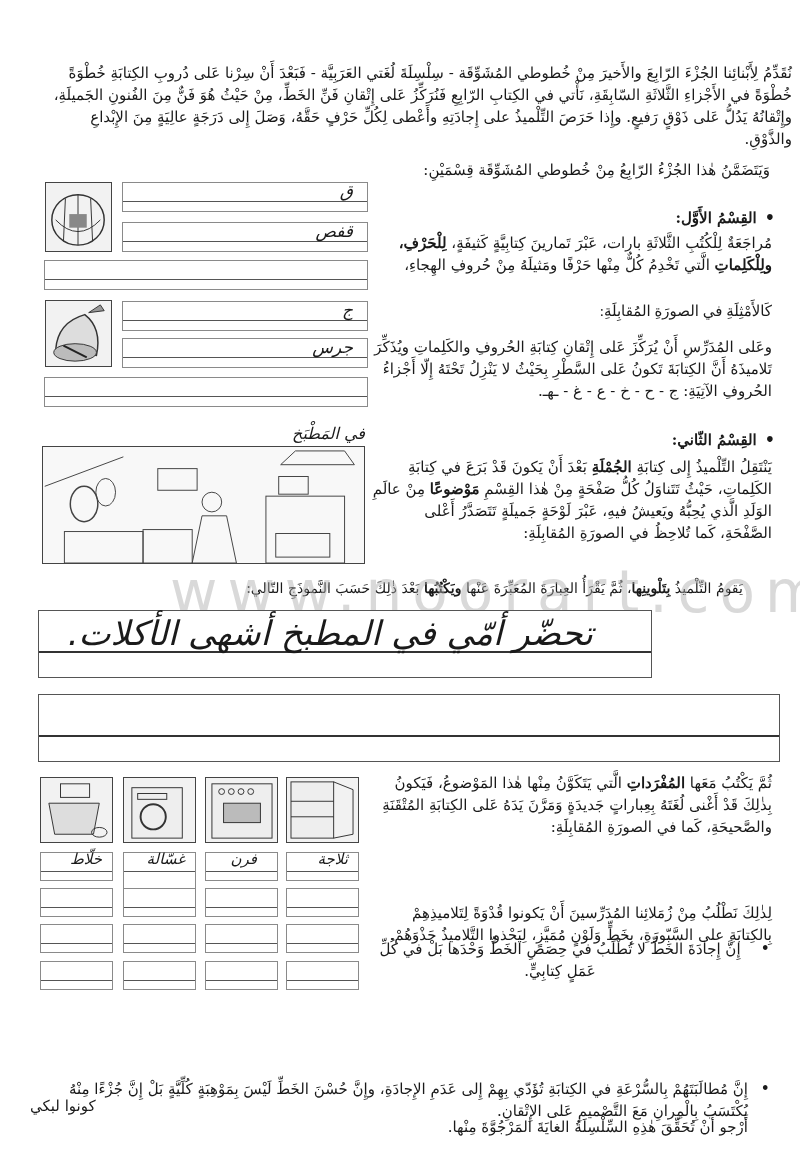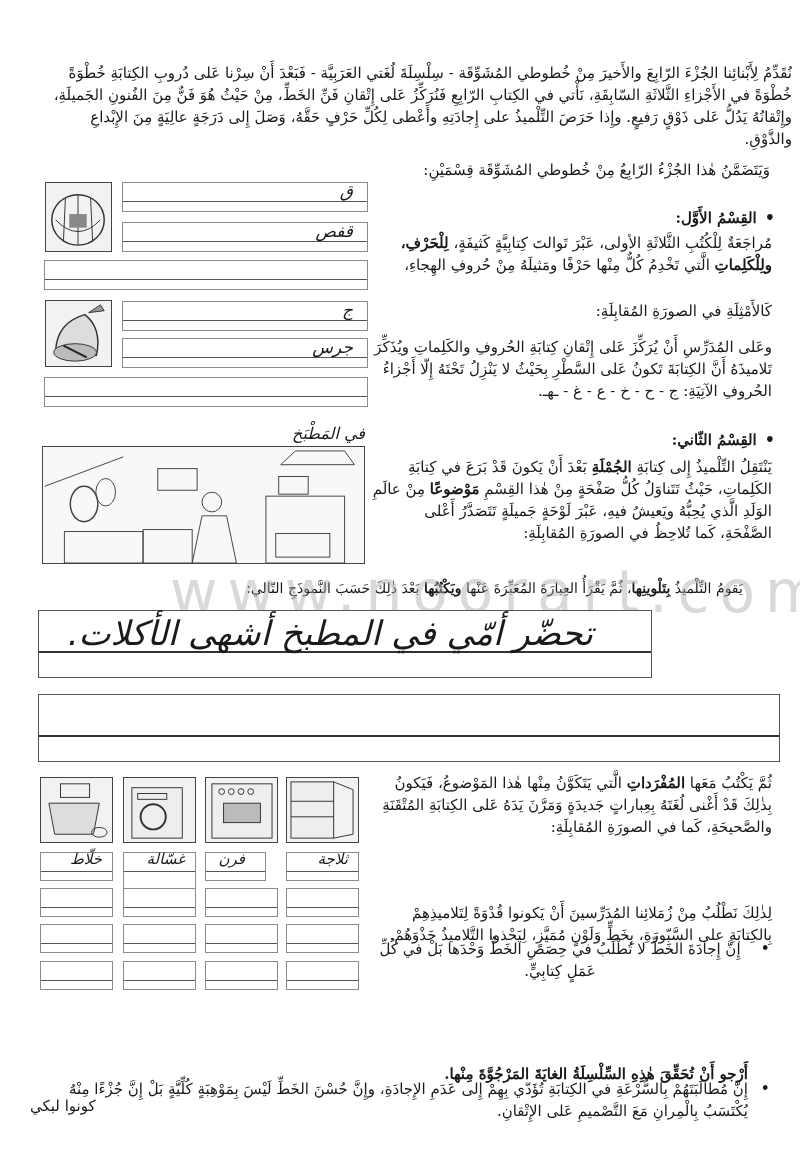--- a/index.html
+++ b/index.html
@@ -28,25 +28,25 @@
 </head>
 <body>
 
 <div class="abs rtl para" style="left:40px; top:62px; width:752px;">نُقَدِّمُ لِأَبْنائِنا الجُزْءَ الرّابِعَ والأَخيرَ مِنْ خُطوطي المُشَوِّقَة - سِلْسِلَةَ لُغَتي العَرَبِيَّة - فَبَعْدَ أَنْ سِرْنا عَلى دُروبِ الكِتابَةِ خُطْوَةً خُطْوَةً في الأَجْزاءِ الثَّلاثَةِ السّابِقَةِ، نَأْتي في الكِتابِ الرّابِعِ فَنُرَكِّزُ عَلى إِتْقانِ فَنِّ الخَطِّ، مِنْ حَيْثُ هُوَ فَنٌّ مِنَ الفُنونِ الجَميلَةِ، وإِتْقانُهُ يَدُلُّ عَلى ذَوْقٍ رَفيعٍ. وإِذا حَرَصَ التِّلْميذُ على إِجادَتِهِ وأَعْطى لِكُلِّ حَرْفٍ حَقَّهُ، وَصَلَ إِلى دَرَجَةٍ عالِيَةٍ مِنَ الإِبْداعِ والذَّوْقِ.</div>
 
 <div class="abs rtl para" style="left:300px; top:159px; width:470px;">وَيَتَضَمَّنُ هٰذا الجُزْءُ الرّابِعُ مِنْ خُطوطي المُشَوِّقَة قِسْمَيْنِ:</div>
 
 <div class="abs rtl bullet-head" style="left:600px; top:208px; width:175px;">القِسْمُ الأَوَّل:</div>
 
 <div class="abs rtl para" style="left:372px; top:232px; width:400px;">
-  <span>مُراجَعَةٌ لِلْكُتُبِ الثَّلاثَةِ الأولى، عَبْرَ تَوالتَ كِتابِيَّةٍ كَثيفَةٍ، </span><b>لِلْحَرْفِ،</b>
+  <span>مُراجَعَةٌ لِلْكُتُبِ الثَّلاثَةِ بارات، عَبْرَ تَمارينَ كِتابِيَّةٍ كَثيفَةٍ، </span><b>لِلْحَرْفِ،</b>
   <b>ولِلْكَلِماتِ</b><span> الَّتي تَخْدِمُ كُلٌّ مِنْها حَرْفًا ومَثيلَهُ مِنْ حُروفِ الهِجاءِ،</span>
 </div>
 
-<div class="abs rtl para" style="left:372px; top:300px; width:400px;">كَالأَمْثِلَةِ في الصورَةِ المُقابِلَةِ:</div>
+<div class="abs rtl para" style="left:372px; top:300px; width:400px;font-family:Liberation Serif, serif;">كَالأَمْثِلَةِ في الصورَةِ المُقابِلَةِ:</div>
 
 <div class="abs rtl para" style="left:372px; top:336px; width:400px;">وعَلى المُدَرِّسِ أَنْ يُرَكِّزَ عَلى إِتْقانِ كِتابَةِ الحُروفِ والكَلِماتِ ويُذَكِّرَ تَلاميذَهُ أَنَّ الكِتابَةَ تَكونُ عَلى السَّطْرِ بِحَيْثُ لا يَنْزِلُ تَحْتَهُ إِلّا أَجْزاءُ الحُروفِ الآتِيَةِ: ج - ح - خ - ع - غ - ـهـ.</div>
 
 <div class="pic" style="left:45px; top:182px; width:67px; height:70px;">
   <svg viewBox="0 0 67 70">
     <ellipse cx="33" cy="38" rx="27" ry="26" fill="none" stroke="#333" stroke-width="1.5"></ellipse>
     <path d="M10 38 Q33 62 56 38" fill="none" stroke="#333"></path>
     <line x1="33" y1="12" x2="33" y2="64" stroke="#333"></line>
     <line x1="20" y1="16" x2="18" y2="60" stroke="#333"></line>
     <line x1="46" y1="16" x2="48" y2="60" stroke="#333"></line>
@@ -162,21 +162,21 @@
 </div>
 
 <div class="lined" style="left:40px; top:852px; width:73px; height:29px;">
   <div class="mid" style="top:18px;"></div>
   <span class="word" style="top:-3px; right:10px; font-size:15px;">خلّاط</span>
 </div>
 <div class="lined" style="left:123px; top:852px; width:73px; height:41px;">
   <div class="mid" style="top:18px;"></div>
   <span class="word" style="top:-3px; right:10px; font-size:15px;">غسّالة</span>
 </div>
-<div class="lined" style="left:205px; top:852px; width:61px; height:29px;">
+<div class="lined" style="left:205px; top:852px; width:73px; height:29px;">
   <div class="mid" style="top:18px;"></div>
   <span class="word" style="top:-3px; right:20px; font-size:15px;">فرن</span>
 </div>
 <div class="lined" style="left:286px; top:852px; width:73px; height:29px;">
   <div class="mid" style="top:18px;"></div>
   <span class="word" style="top:-3px; right:10px; font-size:15px;">ثلاجة</span>
 </div>
 
 <div class="lined" style="left:40px; top:888px; width:73px; height:29px;">
     <div class="mid" style="top:18px;"></div>
@@ -218,15 +218,15 @@
   </div>
 
 <div class="abs rtl para" style="left:372px; top:860px; width:400px;margin-top:42px;">لِذٰلِكَ نَطْلُبُ مِنْ زُمَلائِنا المُدَرِّسينَ أَنْ يَكونوا قُدْوَةً لِتَلاميذِهِمْ بِالكِتابَةِ على السَّبّورَةِ، بِخَطٍّ وَلَوْنٍ مُمَيَّزٍ، لِيَحْذوا التَّلاميذُ حَذْوَهُمْ.</div>
 
 <div class="abs rtl para bul" style="left:372px; top:938px; width:376px;text-align:center;">إِنَّ إِجادَةَ الخَطِّ لا تُطْلَبُ في حِصَصِ الخَطِّ وَحْدَها بَلْ في كُلِّ عَمَلٍ كِتابِيٍّ.</div>
 
 <div class="abs rtl para bul" style="left:40px; top:996px; width:708px;margin-top:38px;">إِنَّ مُطالَبَتَهُمْ بِالسُّرْعَةِ في الكِتابَةِ تُؤَدّي بِهِمْ إِلى عَدَمِ الإِجادَةِ، وإِنَّ حُسْنَ الخَطِّ لَيْسَ بِمَوْهِبَةٍ كُلِّيَّةٍ بَلْ إِنَّ جُزْءًا مِنْهُ يُكْتَسَبُ بِالْمِرانِ مَعَ التَّصْميمِ عَلى الإِتْقانِ.</div>
 
 <div class="abs rtl para bul" style="left:300px; top:1054px; width:448px;">وأَخيرًا فَإِنَّ الإِشادَةَ والتَّشْجيعَ هُما مِنْ عَوامِلِ النُّهوضِ بِخُطوطِ التَّلاميذِ.</div>
 
-<div class="abs rtl para" style="left:300px; top:1063px; width:448px;font-weight:bold;">أَرْجو أَنْ تُحَقِّقَ هٰذِهِ السِّلْسِلَةُ الغايَةَ المَرْجُوَّةَ مِنْها.</div>
+<div class="abs rtl para" style="left:300px; top:1116px; width:448px;">أَرْجو أَنْ تُحَقِّقَ هٰذِهِ السِّلْسِلَةُ الغايَةَ المَرْجُوَّةَ مِنْها.</div>
 
 <div class="signature">كونوا لبكي</div>
 
 </body></html>

